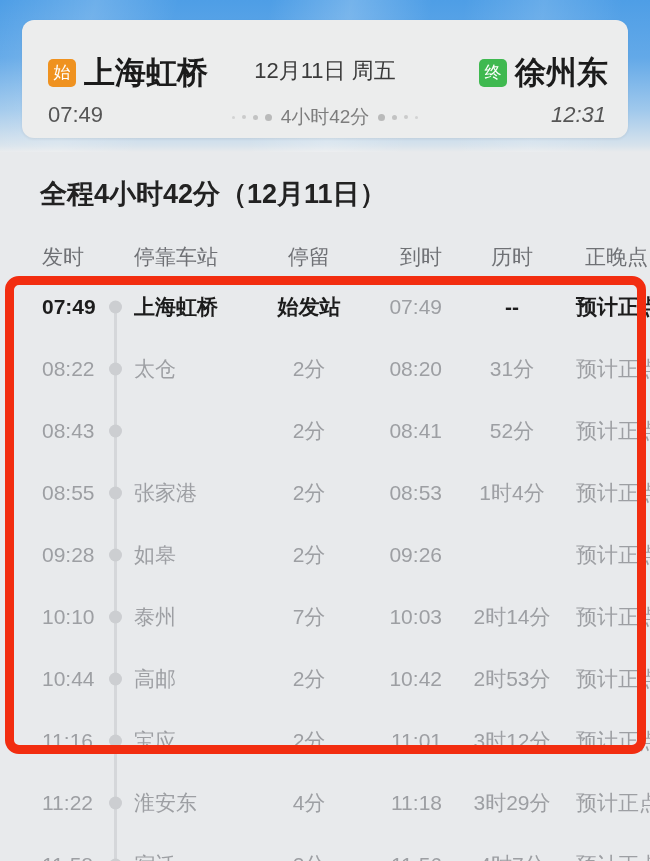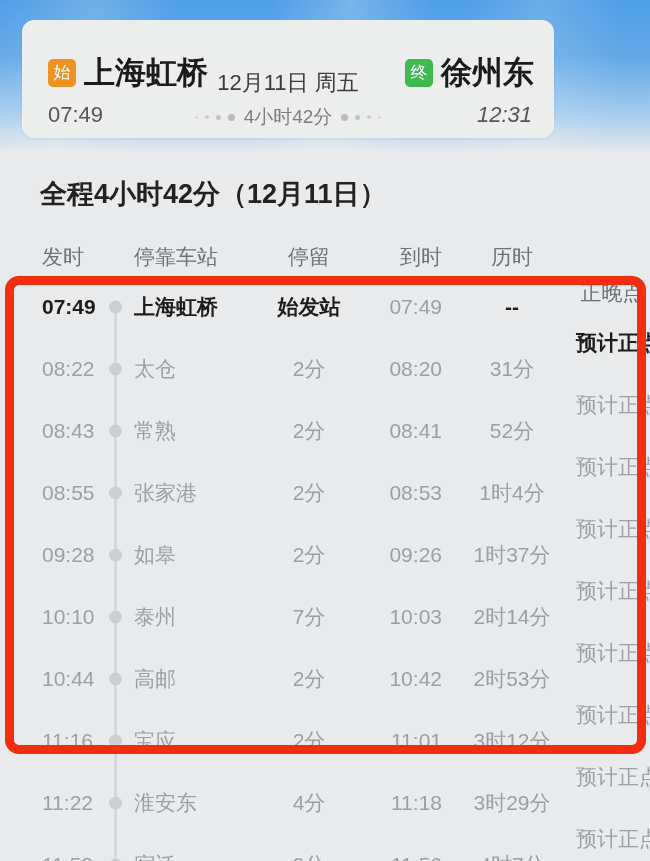--- a/index.html
+++ b/index.html
@@ -27,21 +27,21 @@
     background:
       linear-gradient(105deg, rgba(255,255,255,0.00) 0%, rgba(255,255,255,0.18) 14%, rgba(255,255,255,0.00) 26%),
       linear-gradient(100deg, rgba(255,255,255,0.00) 40%, rgba(255,255,255,0.22) 52%, rgba(255,255,255,0.00) 64%),
       linear-gradient(95deg, rgba(255,255,255,0.00) 70%, rgba(255,255,255,0.15) 82%, rgba(255,255,255,0.00) 94%);
   }
 
   
   .trip-card {
     position: absolute;
     left: 22px; top: 20px;
-    width: 532px; height: 118px;
+    width: 606px; height: 118px;
     background: #eceded;
     border-radius: 12px;
     box-shadow: 0 1px 3px rgba(0,0,0,0.07);
   }
   .badge {
     display: inline-block;
     width: 28px; height: 28px;
     border-radius: 5px;
     color: #fff;
     font-size: 17px;
@@ -60,21 +60,21 @@
     font-size: 31px;
     font-weight: bold;
     color: #1b1b1b;
     letter-spacing: 0px;
     margin-left: 8px;
     vertical-align: 2px;
   }
 
   .trip-date {
     position: absolute;
-    left: 0; right: 0; top: 48px;
+    left: 0; right: 0; top: 36px;
     text-align: center;
     font-size: 22px;
     color: #3b3b3b;
   }
   .dur-wrap {
     position: absolute;
     left: 0; right: 0; top: 84px;
     display: flex;
     align-items: center;
     justify-content: center;
@@ -140,21 +140,21 @@
     color: #9d9fa3;
   }
   .hcell { color: #6f7175; font-size: 21px; }
 
   
   .c-dep   { left: 26px;  width: 78px; text-align: left; }
   .c-stn   { left: 118px; width: 120px; text-align: left; }
   .c-stop  { left: 246px; width: 94px;  text-align: center; }
   .c-arr   { left: 348px; width: 78px;  text-align: right; }
   .c-el    { left: 440px; width: 112px; text-align: center; }
-  .c-st    { left: 560px; width: 72px;  text-align: center; margin-top: 36px; }
+  .c-st    { left: 560px; width: 72px;  text-align: right; }
 
   .hrow .c-dep  { left: 26px; }
   .hrow .c-stn  { left: 118px; }
   .hrow .c-stop { left: 246px; }
   .hrow .c-arr  { left: 348px; }
   .hrow .c-el   { left: 440px; }
   .hrow .c-st   { left: 560px; }
 
   
   .row.emph .cell { color: #1c1c1c; font-weight: bold; }
@@ -261,21 +261,20 @@
           <div class="cell c-stn">太仓</div>
           <div class="cell c-stop">2分</div>
           <div class="cell c-arr">08:20</div>
           <div class="cell c-el">31分</div>
           <div class="cell c-st">预计正点</div>
         </div>
         <div class="row">
           <div class="rail" style="top: 0px; height: 100%;"></div>
           <div class="node"></div>
           <div class="cell c-dep">08:43</div>
-          <div class="cell c-stn">常熟</div>
           <div class="cell c-stop">2分</div>
           <div class="cell c-arr">08:41</div>
           <div class="cell c-el">52分</div>
           <div class="cell c-st">预计正点</div>
         </div>
         <div class="row">
           <div class="rail" style="top: 0px; height: 100%;"></div>
           <div class="node"></div>
           <div class="cell c-dep">08:55</div>
           <div class="cell c-stn">张家港</div>
@@ -284,21 +283,20 @@
           <div class="cell c-el">1时4分</div>
           <div class="cell c-st">预计正点</div>
         </div>
         <div class="row">
           <div class="rail" style="top: 0px; height: 100%;"></div>
           <div class="node"></div>
           <div class="cell c-dep">09:28</div>
           <div class="cell c-stn">如皋</div>
           <div class="cell c-stop">2分</div>
           <div class="cell c-arr">09:26</div>
-          <div class="cell c-el">1时37分</div>
           <div class="cell c-st">预计正点</div>
         </div>
         <div class="row">
           <div class="rail" style="top: 0px; height: 100%;"></div>
           <div class="node"></div>
           <div class="cell c-dep">10:10</div>
           <div class="cell c-stn">泰州</div>
           <div class="cell c-stop">7分</div>
           <div class="cell c-arr">10:03</div>
           <div class="cell c-el">2时14分</div>

